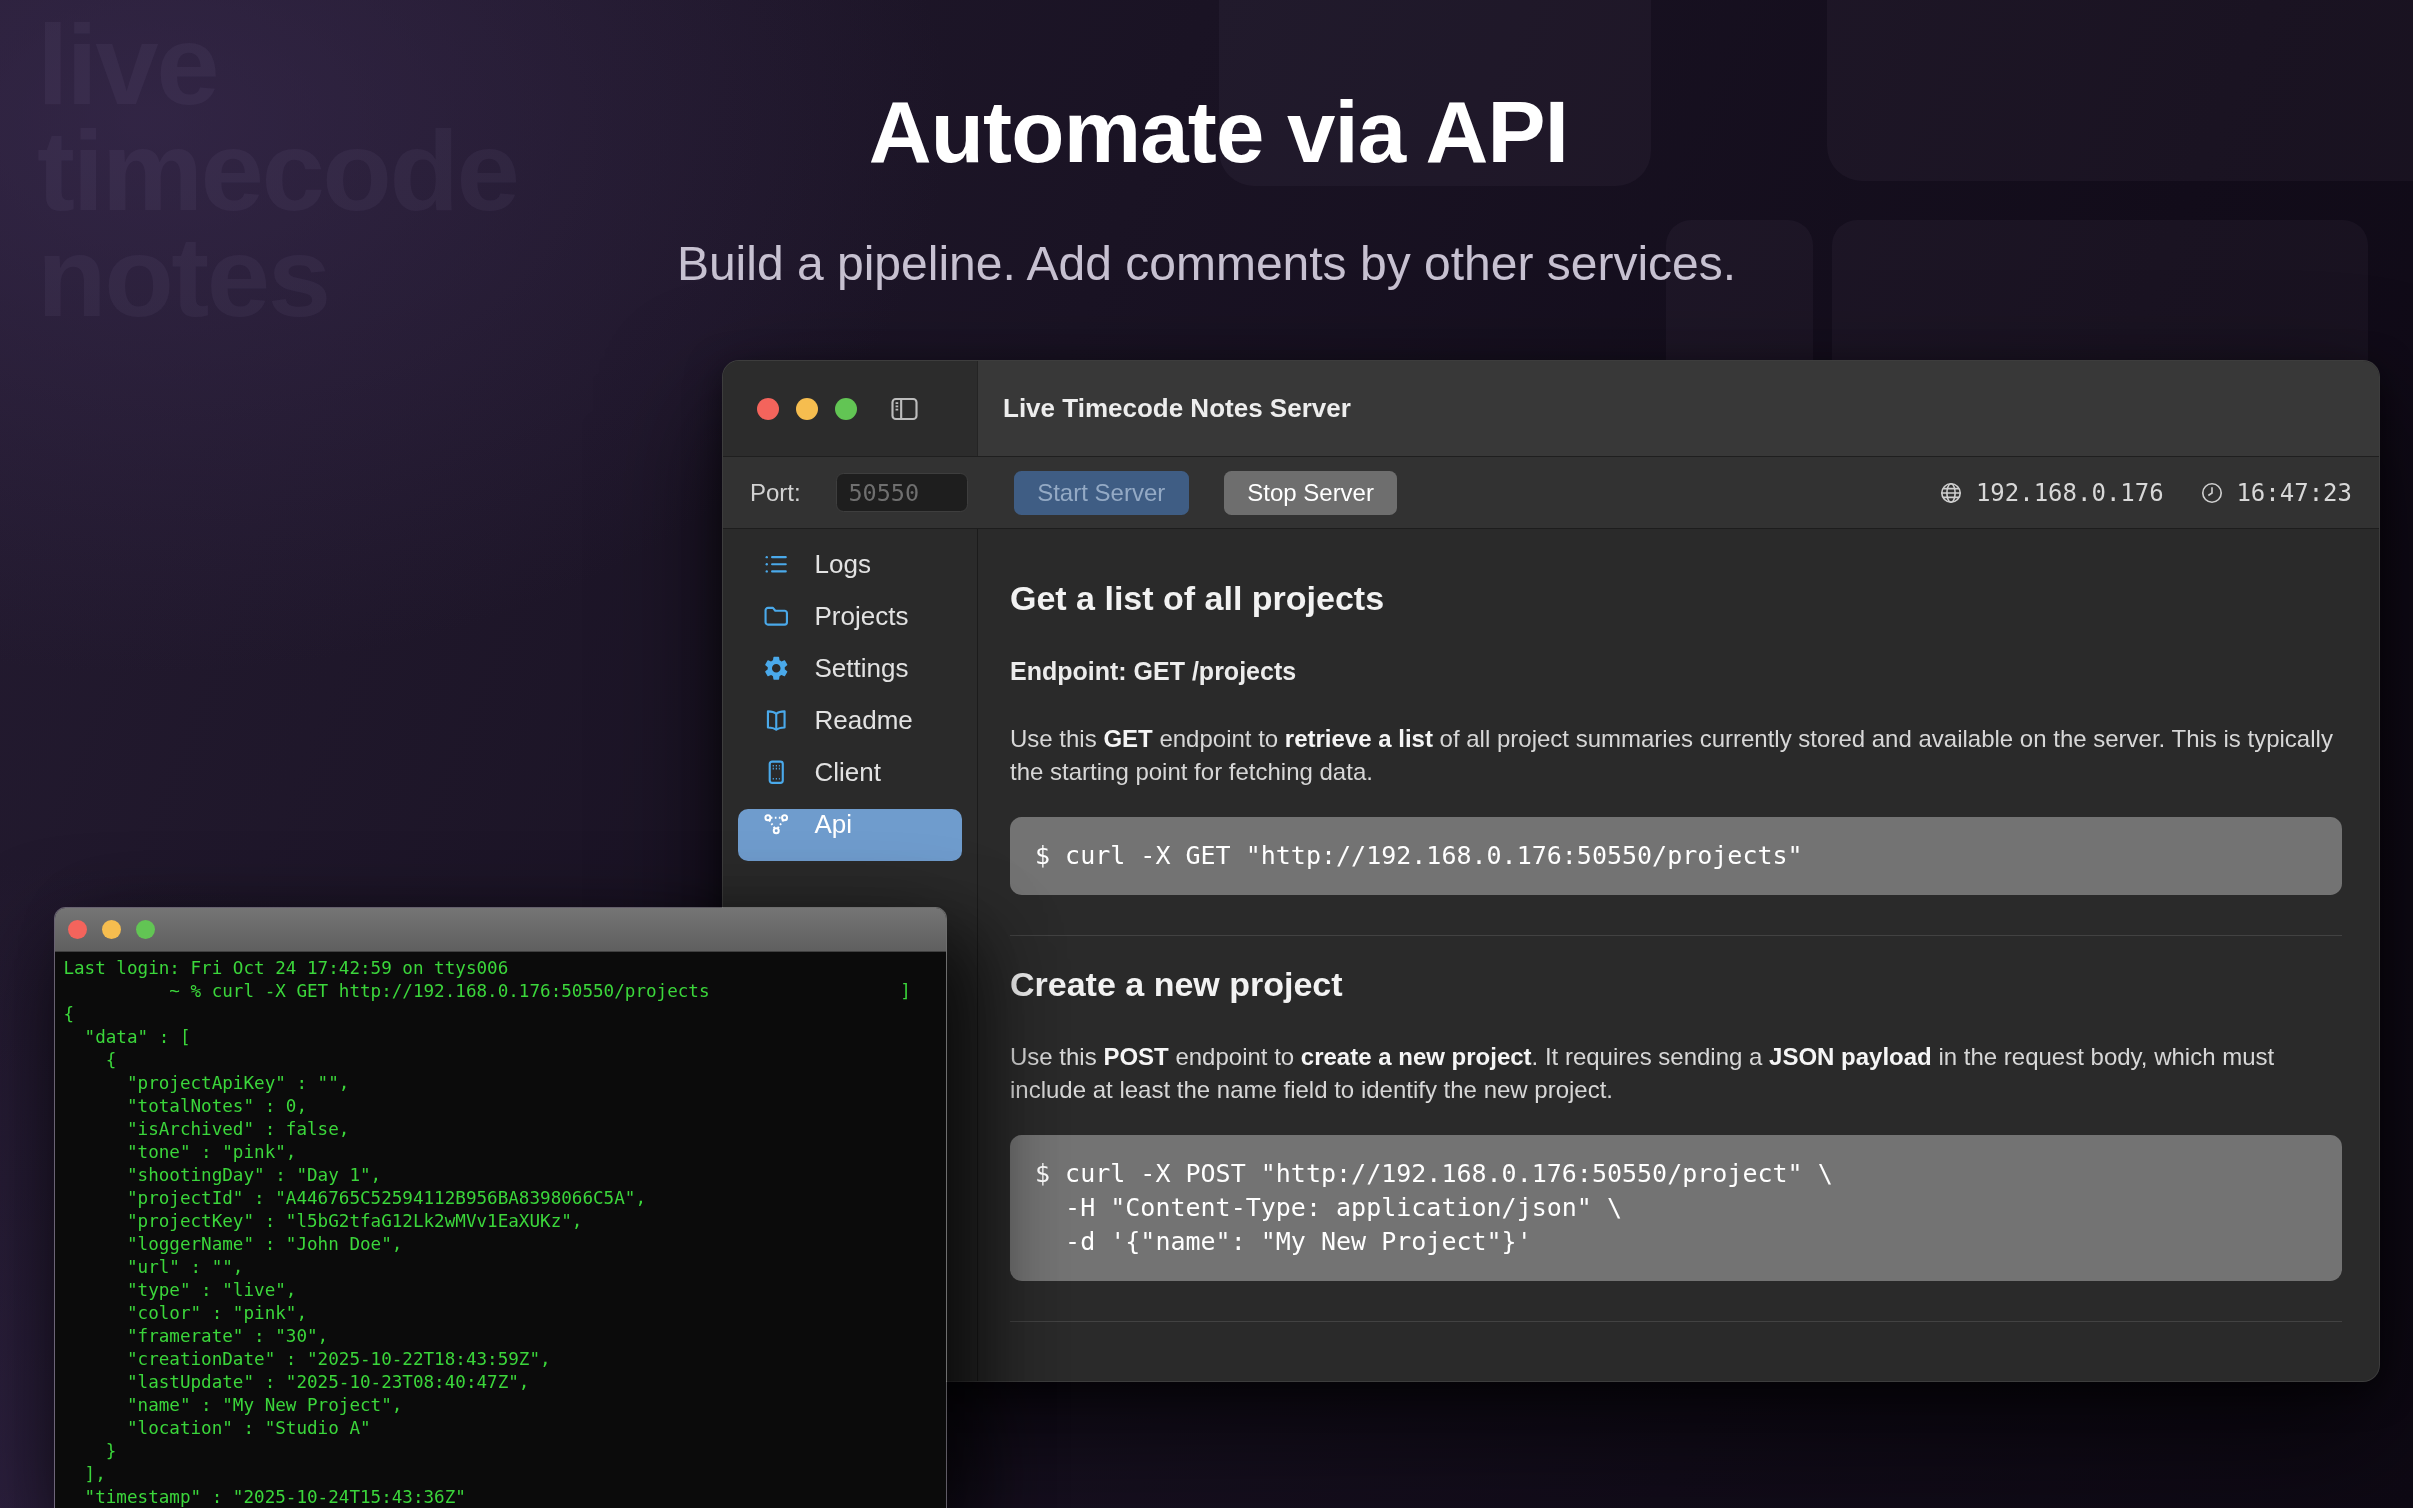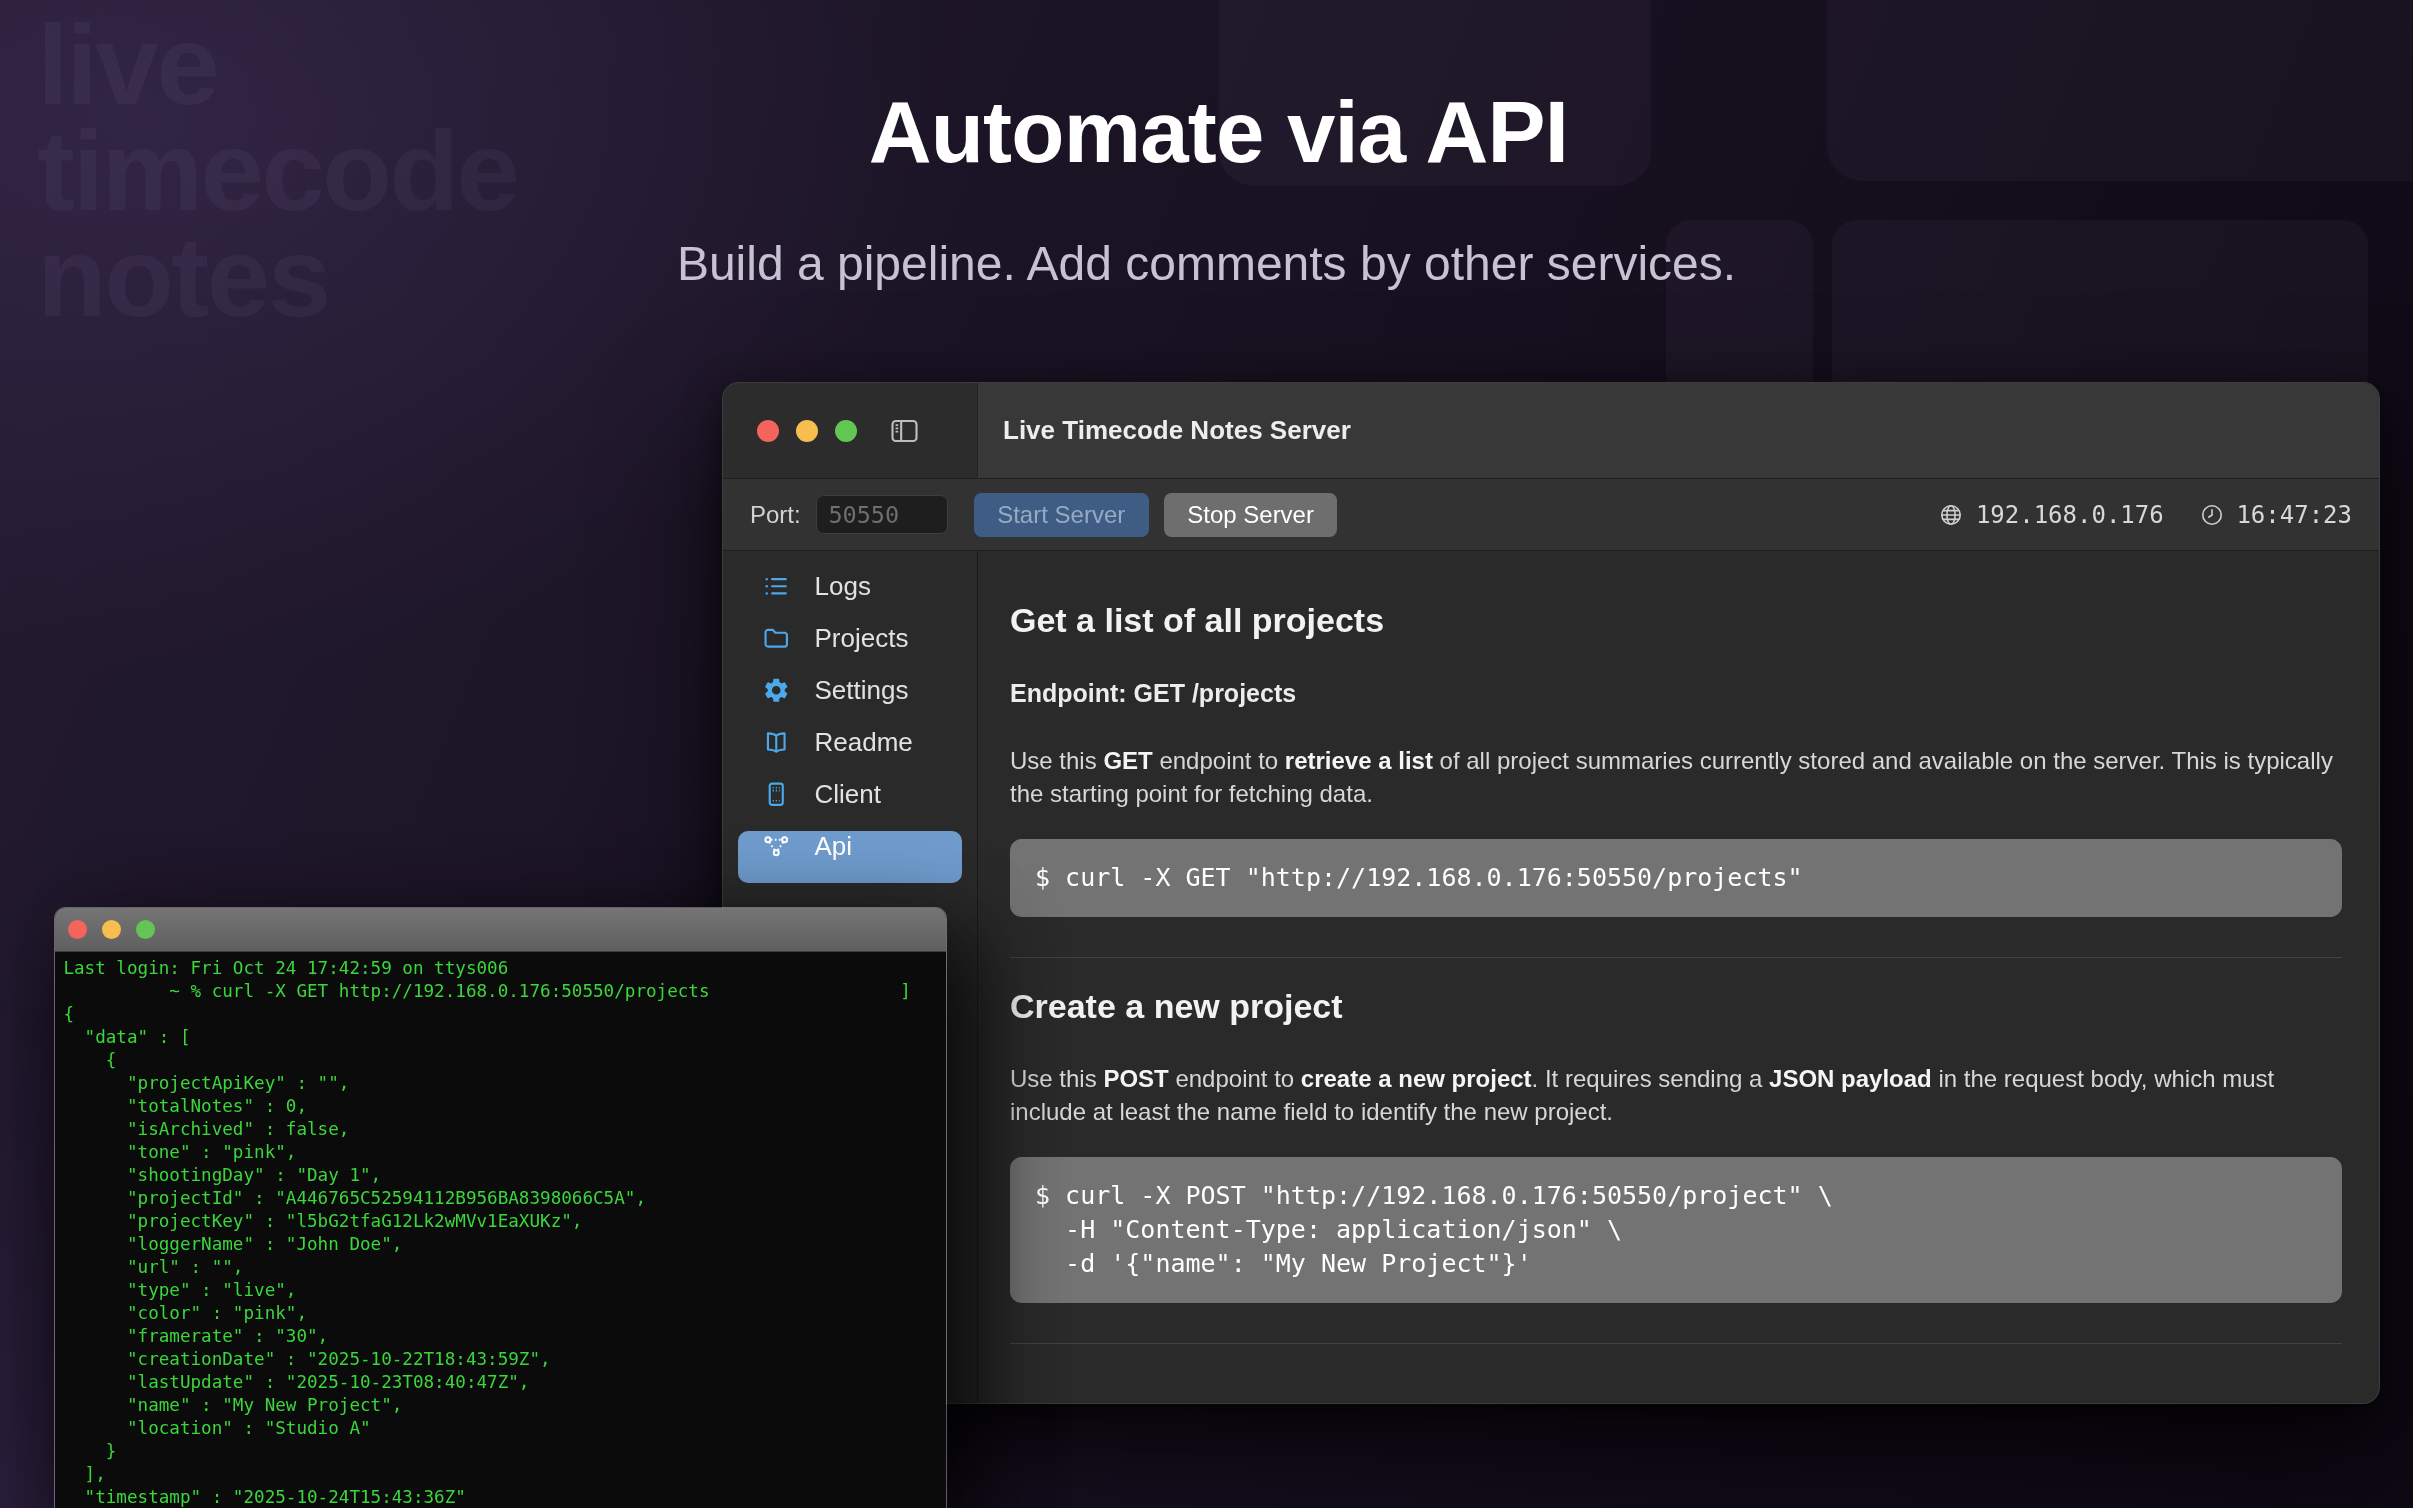--- a/index.html
+++ b/index.html
@@ -29,42 +29,42 @@
     position:absolute; top:82px; left:12px; width:100%; text-align:center;
     font-size:87px; font-weight:800; letter-spacing:-0.8px; color:#ffffff;
   }
   .hero-subtitle {
     position:absolute; top:236px; left:0; width:100%; text-align:center;
     font-size:48px; font-weight:400; color:#c7c1d1;
   }
 
   
   .app-window {
-    position:absolute; left:722px; top:382px; width:1658px; height:1022px;
+    position:absolute; left:722px; top:360px; width:1658px; height:1022px;
     background:#2a2a2a; border-radius:17px; overflow:hidden;
     border:0.8px solid rgba(255,255,255,.09);
     box-shadow:0 50px 117px rgba(0,0,0,.65), 0 10px 34px rgba(0,0,0,.5);
   }
   .titlebar { height:96px; display:flex; border-bottom:0.8px solid #1f1f1f; }
   .titlebar-left {
     width:255px; background:#2c2c2c; border-right:0.8px solid #242424;
     display:flex; align-items:center; padding-left:34px; gap:17px; flex-shrink:0;
   }
   .titlebar-right { flex:1; background:#383838; display:flex; align-items:center; padding-left:25px; }
   .window-title { font-size:26px; font-weight:700; color:#ededed; }
   .light { width:22px; height:22px; border-radius:50%; }
   .light.red    { background:#f4645c; }
   .light.yellow { background:#f6bd4f; }
   .light.green  { background:#62c554; }
   .sidebar-toggle { margin-left:13.4px; color:#bdbdbd; display:flex; }
   .sidebar-toggle svg { width:35px; height:32px; }
 
   .toolbar {
     height:72px; background:#323232; border-bottom:0.8px solid #1d1d1d;
-    display:flex; align-items:center; padding:0 27px;
+    display:flex; align-items:center; padding:0 27px;gap:20px;
   }
   .port-label { font-size:24px; color:#d2d2d2; margin-right:15px; }
   .port-input {
     width:132px; height:39px; background:#1e1e1e; border:0.8px solid #3e3e3e; border-radius:7.5px;
     color:#6f6f6f; font-family:"DejaVu Sans Mono", monospace; font-size:23.5px; padding:0 11.7px; outline:none;
   }
   .btn { height:44px; padding:0 23.5px; border:none; border-radius:7.5px; font-size:24px;
          font-family:"Liberation Sans", sans-serif; cursor:pointer; }
   .btn.start { margin-left:26px; background:#3f5d84; color:#94aac5; }
   .btn.stop  { margin-left:15px; background:#6e6e6e; color:#ffffff; }

